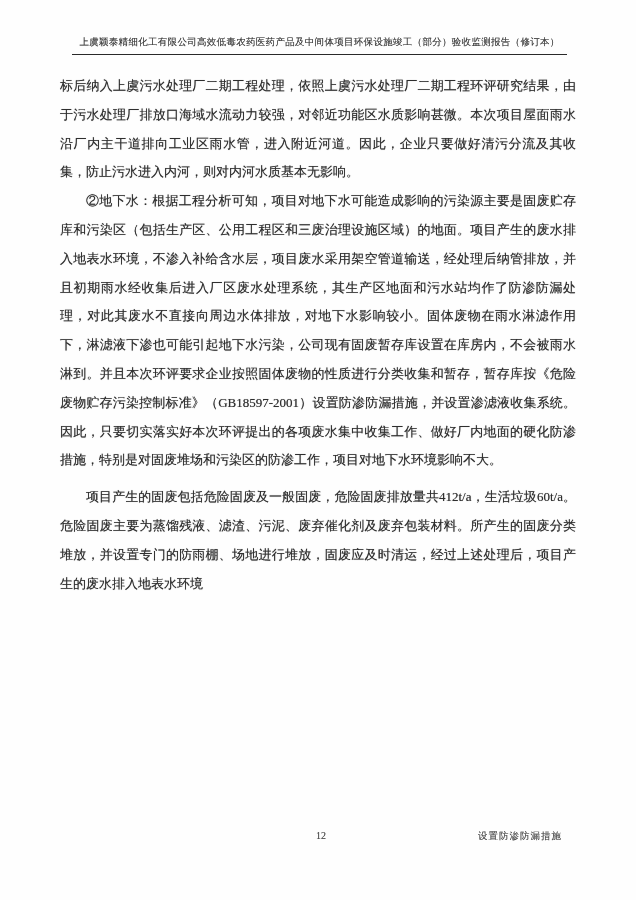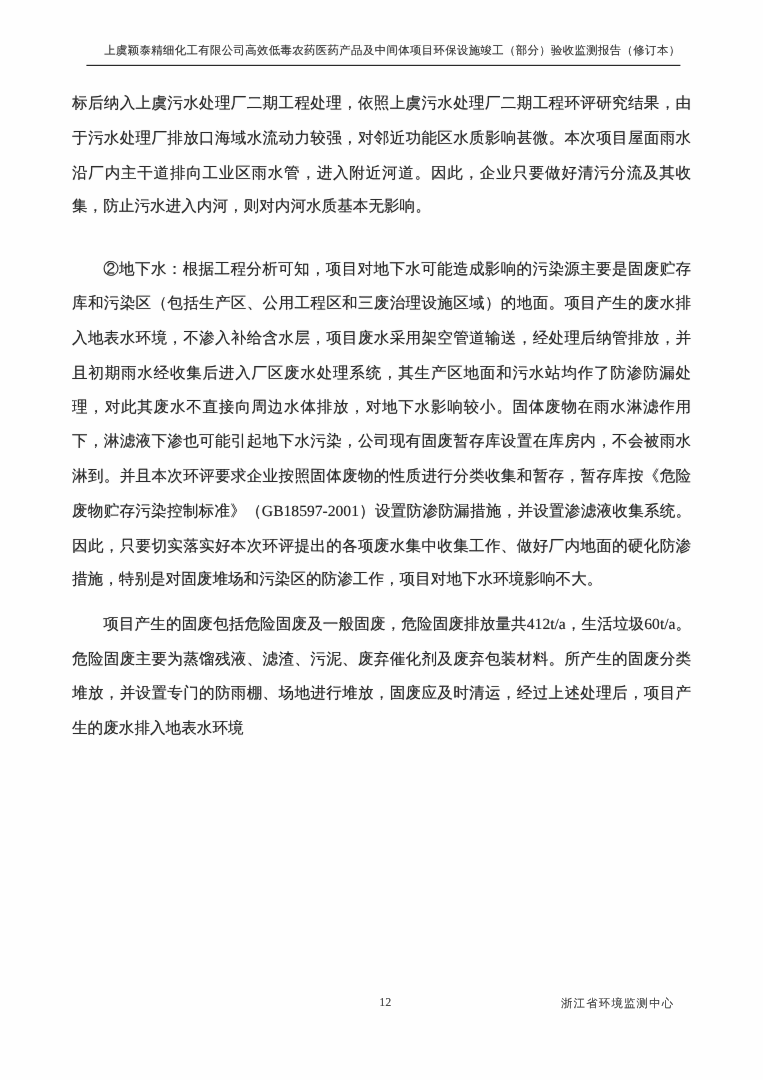--- a/index.html
+++ b/index.html
@@ -15,21 +15,21 @@
     overflow: hidden;
     font-family: "Liberation Serif", "DejaVu Serif", serif;
     color: #2e2e2e;
   }
   
   .running-header {
     position: absolute;
     top: 36px;
     left: 72px;
     width: 495px;
-    text-align: right;
+    text-align: center;
     font-size: 9.5px;
     letter-spacing: 0.3px;
     color: #3c3c3c;
     border-bottom: 1.5px solid #2a2a2a;
     padding-bottom: 5px;
     text-shadow: 0 0 0.6px rgba(60,60,60,0.55);
     white-space: nowrap;
     overflow: hidden;
   }
   
@@ -44,21 +44,20 @@
     text-shadow: 0 0 0.7px rgba(40,40,40,0.6);
   }
   .doc-body p {
     margin: 0;
     padding: 0;
   }
   .doc-body p.indent {
     text-indent: 2em;
   }
   .doc-body p.para-gap {
-    margin-top: 23px;
   }
   .doc-body p.small-gap {
     margin-top: 8px;
   }
   
   .footer {
     position: absolute;
     top: 828px;
     left: 0;
     width: 636px;
@@ -90,16 +89,16 @@
   </div>
 
   <div class="doc-body">
     <p>标后纳入上虞污水处理厂二期工程处理，依照上虞污水处理厂二期工程环评研究结果，由于污水处理厂排放口海域水流动力较强，对邻近功能区水质影响甚微。本次项目屋面雨水沿厂内主干道排向工业区雨水管，进入附近河道。因此，企业只要做好清污分流及其收集，防止污水进入内河，则对内河水质基本无影响。</p>
     <p class="indent para-gap">②地下水：根据工程分析可知，项目对地下水可能造成影响的污染源主要是固废贮存库和污染区（包括生产区、公用工程区和三废治理设施区域）的地面。项目产生的废水排入地表水环境，不渗入补给含水层，项目废水采用架空管道输送，经处理后纳管排放，并且初期雨水经收集后进入厂区废水处理系统，其生产区地面和污水站均作了防渗防漏处理，对此其废水不直接向周边水体排放，对地下水影响较小。固体废物在雨水淋滤作用下，淋滤液下渗也可能引起地下水污染，公司现有固废暂存库设置在库房内，不会被雨水淋到。并且本次环评要求企业按照固体废物的性质进行分类收集和暂存，暂存库按《危险废物贮存污染控制标准》（GB18597-2001）设置防渗防漏措施，并设置渗滤液收集系统。因此，只要切实落实好本次环评提出的各项废水集中收集工作、做好厂内地面的硬化防渗措施，特别是对固废堆场和污染区的防渗工作，项目对地下水环境影响不大。</p>
     <p class="indent small-gap">项目产生的固废包括危险固废及一般固废，危险固废排放量共412t/a，生活垃圾60t/a。危险固废主要为蒸馏残液、滤渣、污泥、废弃催化剂及废弃包装材料。所产生的固废分类堆放，并设置专门的防雨棚、场地进行堆放，固废应及时清运，经过上述处理后，项目产生的废水排入地表水环境</p>
   </div>
 
   <div class="footer">
     <span class="page-number">12</span>
-    <span class="footer-org">浙江省环境监测中心</span>
+    <span class="footer-org">设置防渗防漏措施</span>
   </div>
 
 </div>
 
 </body></html>

